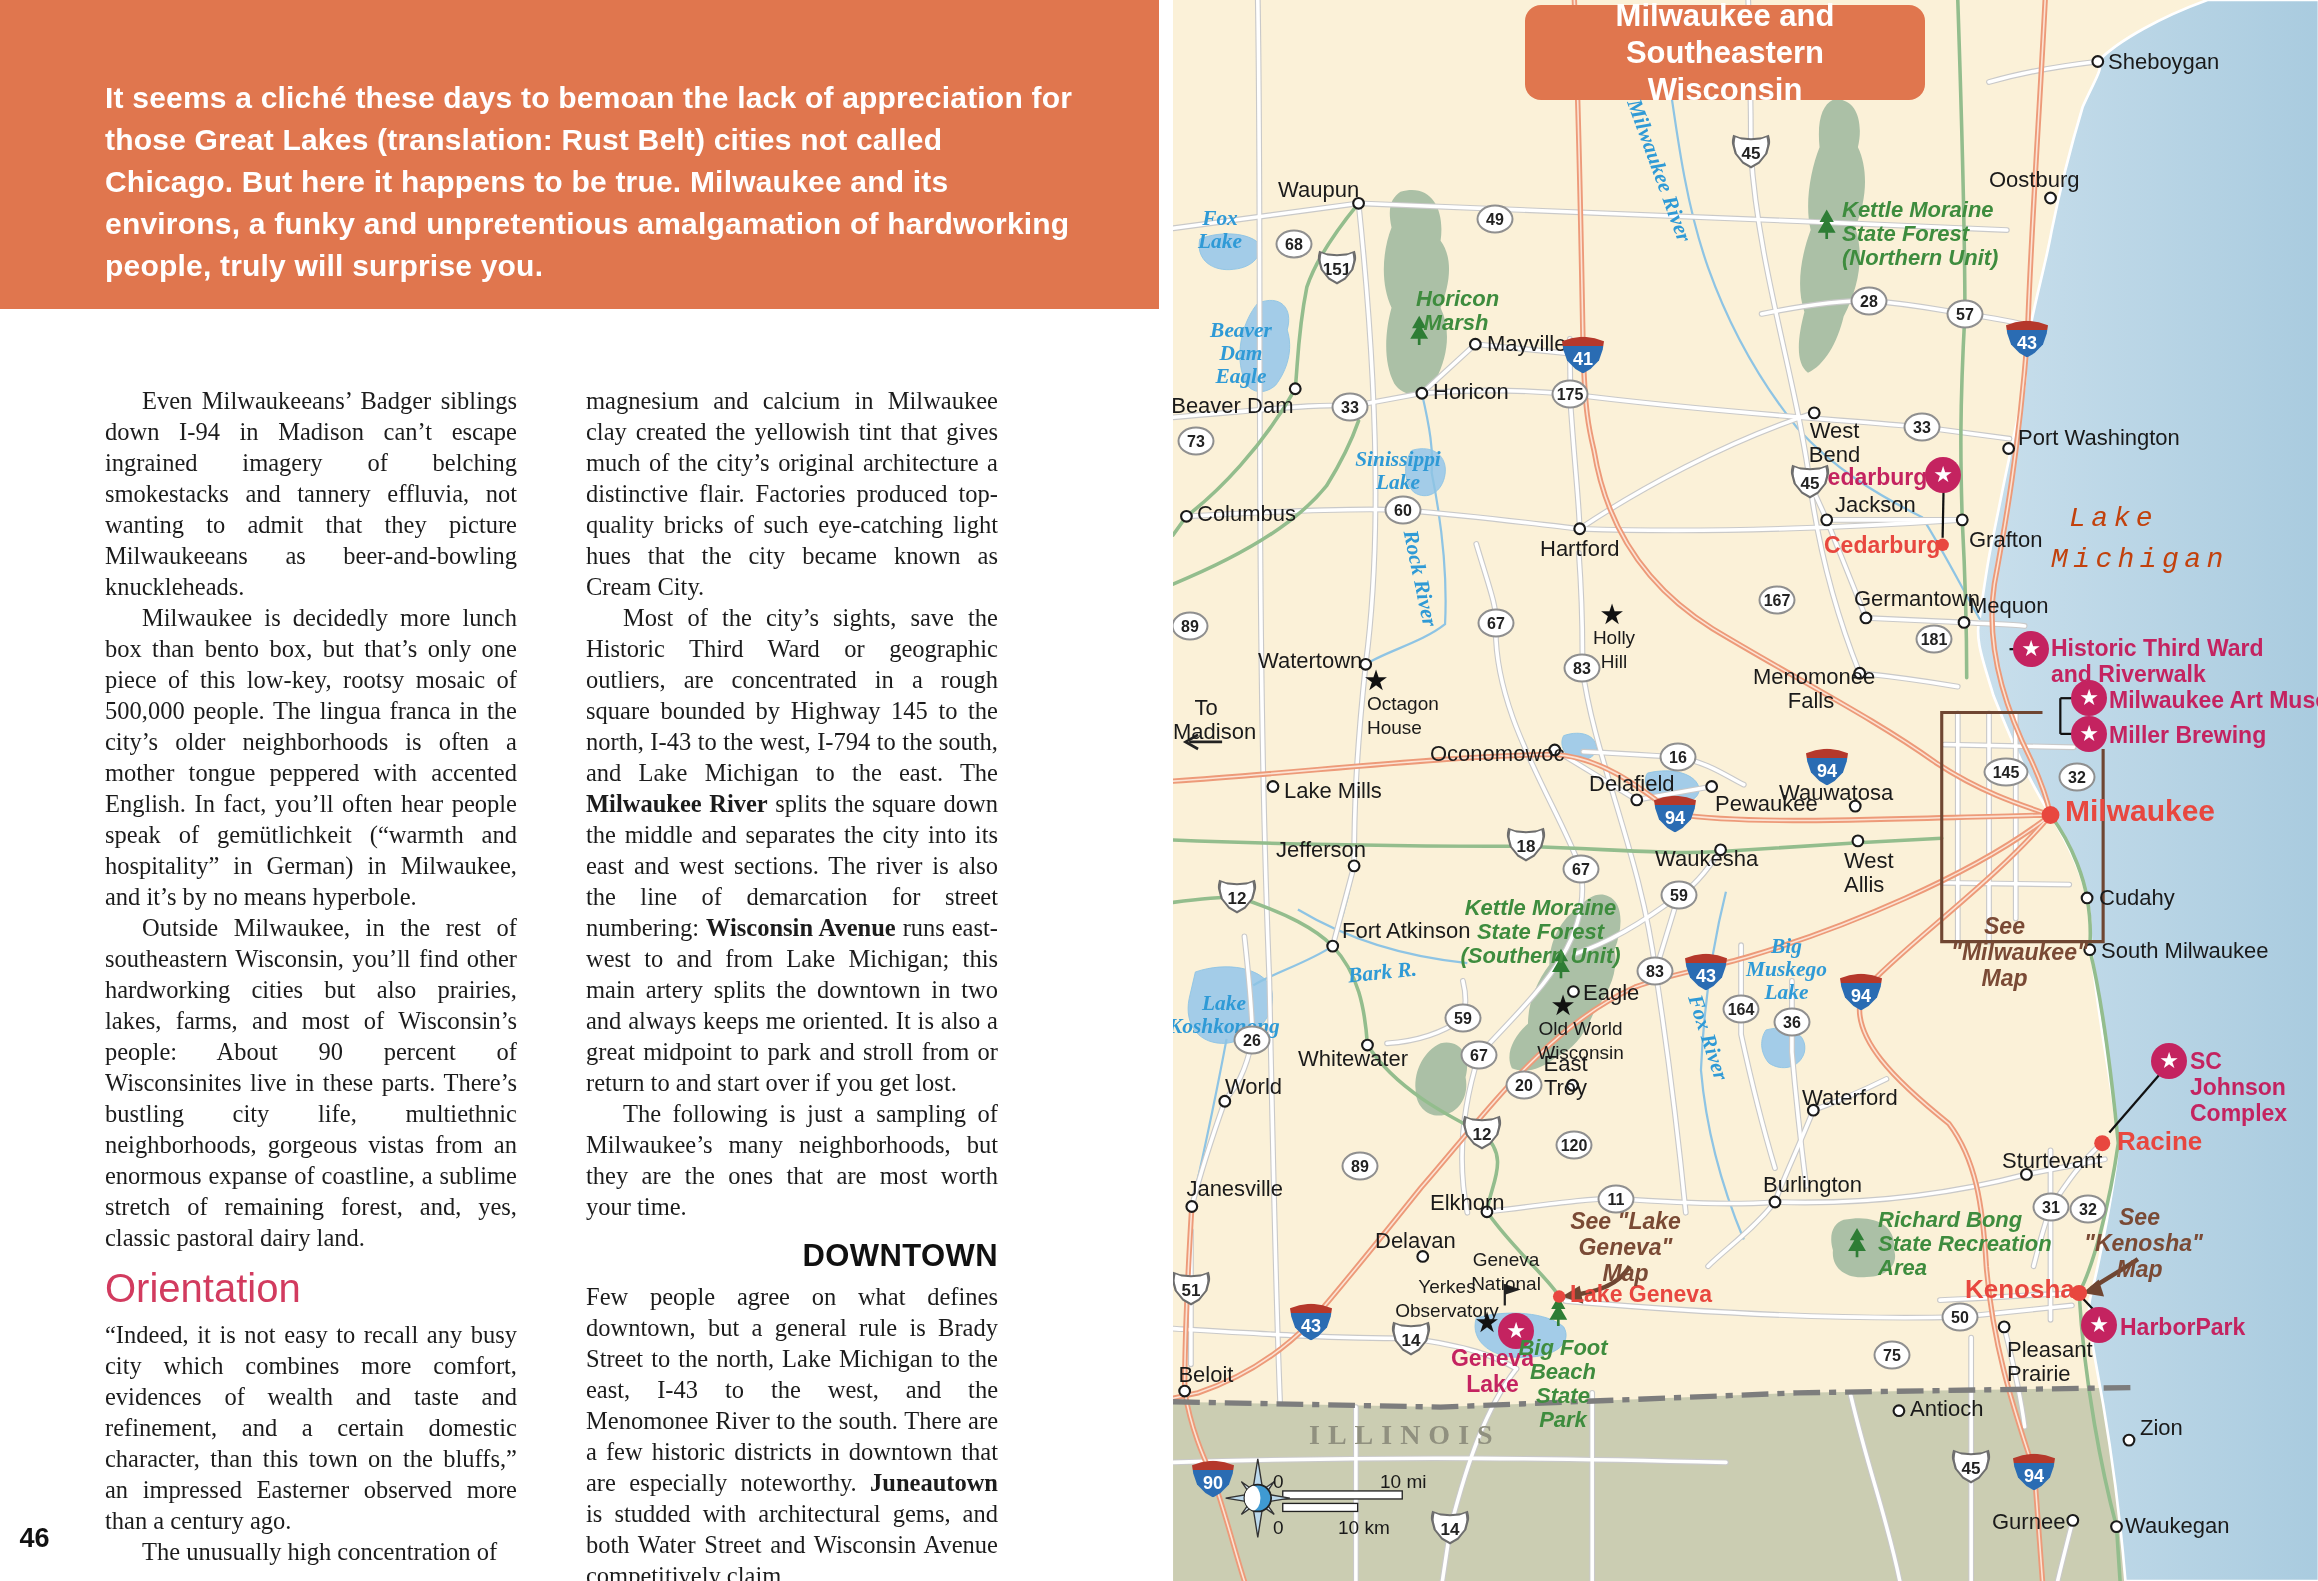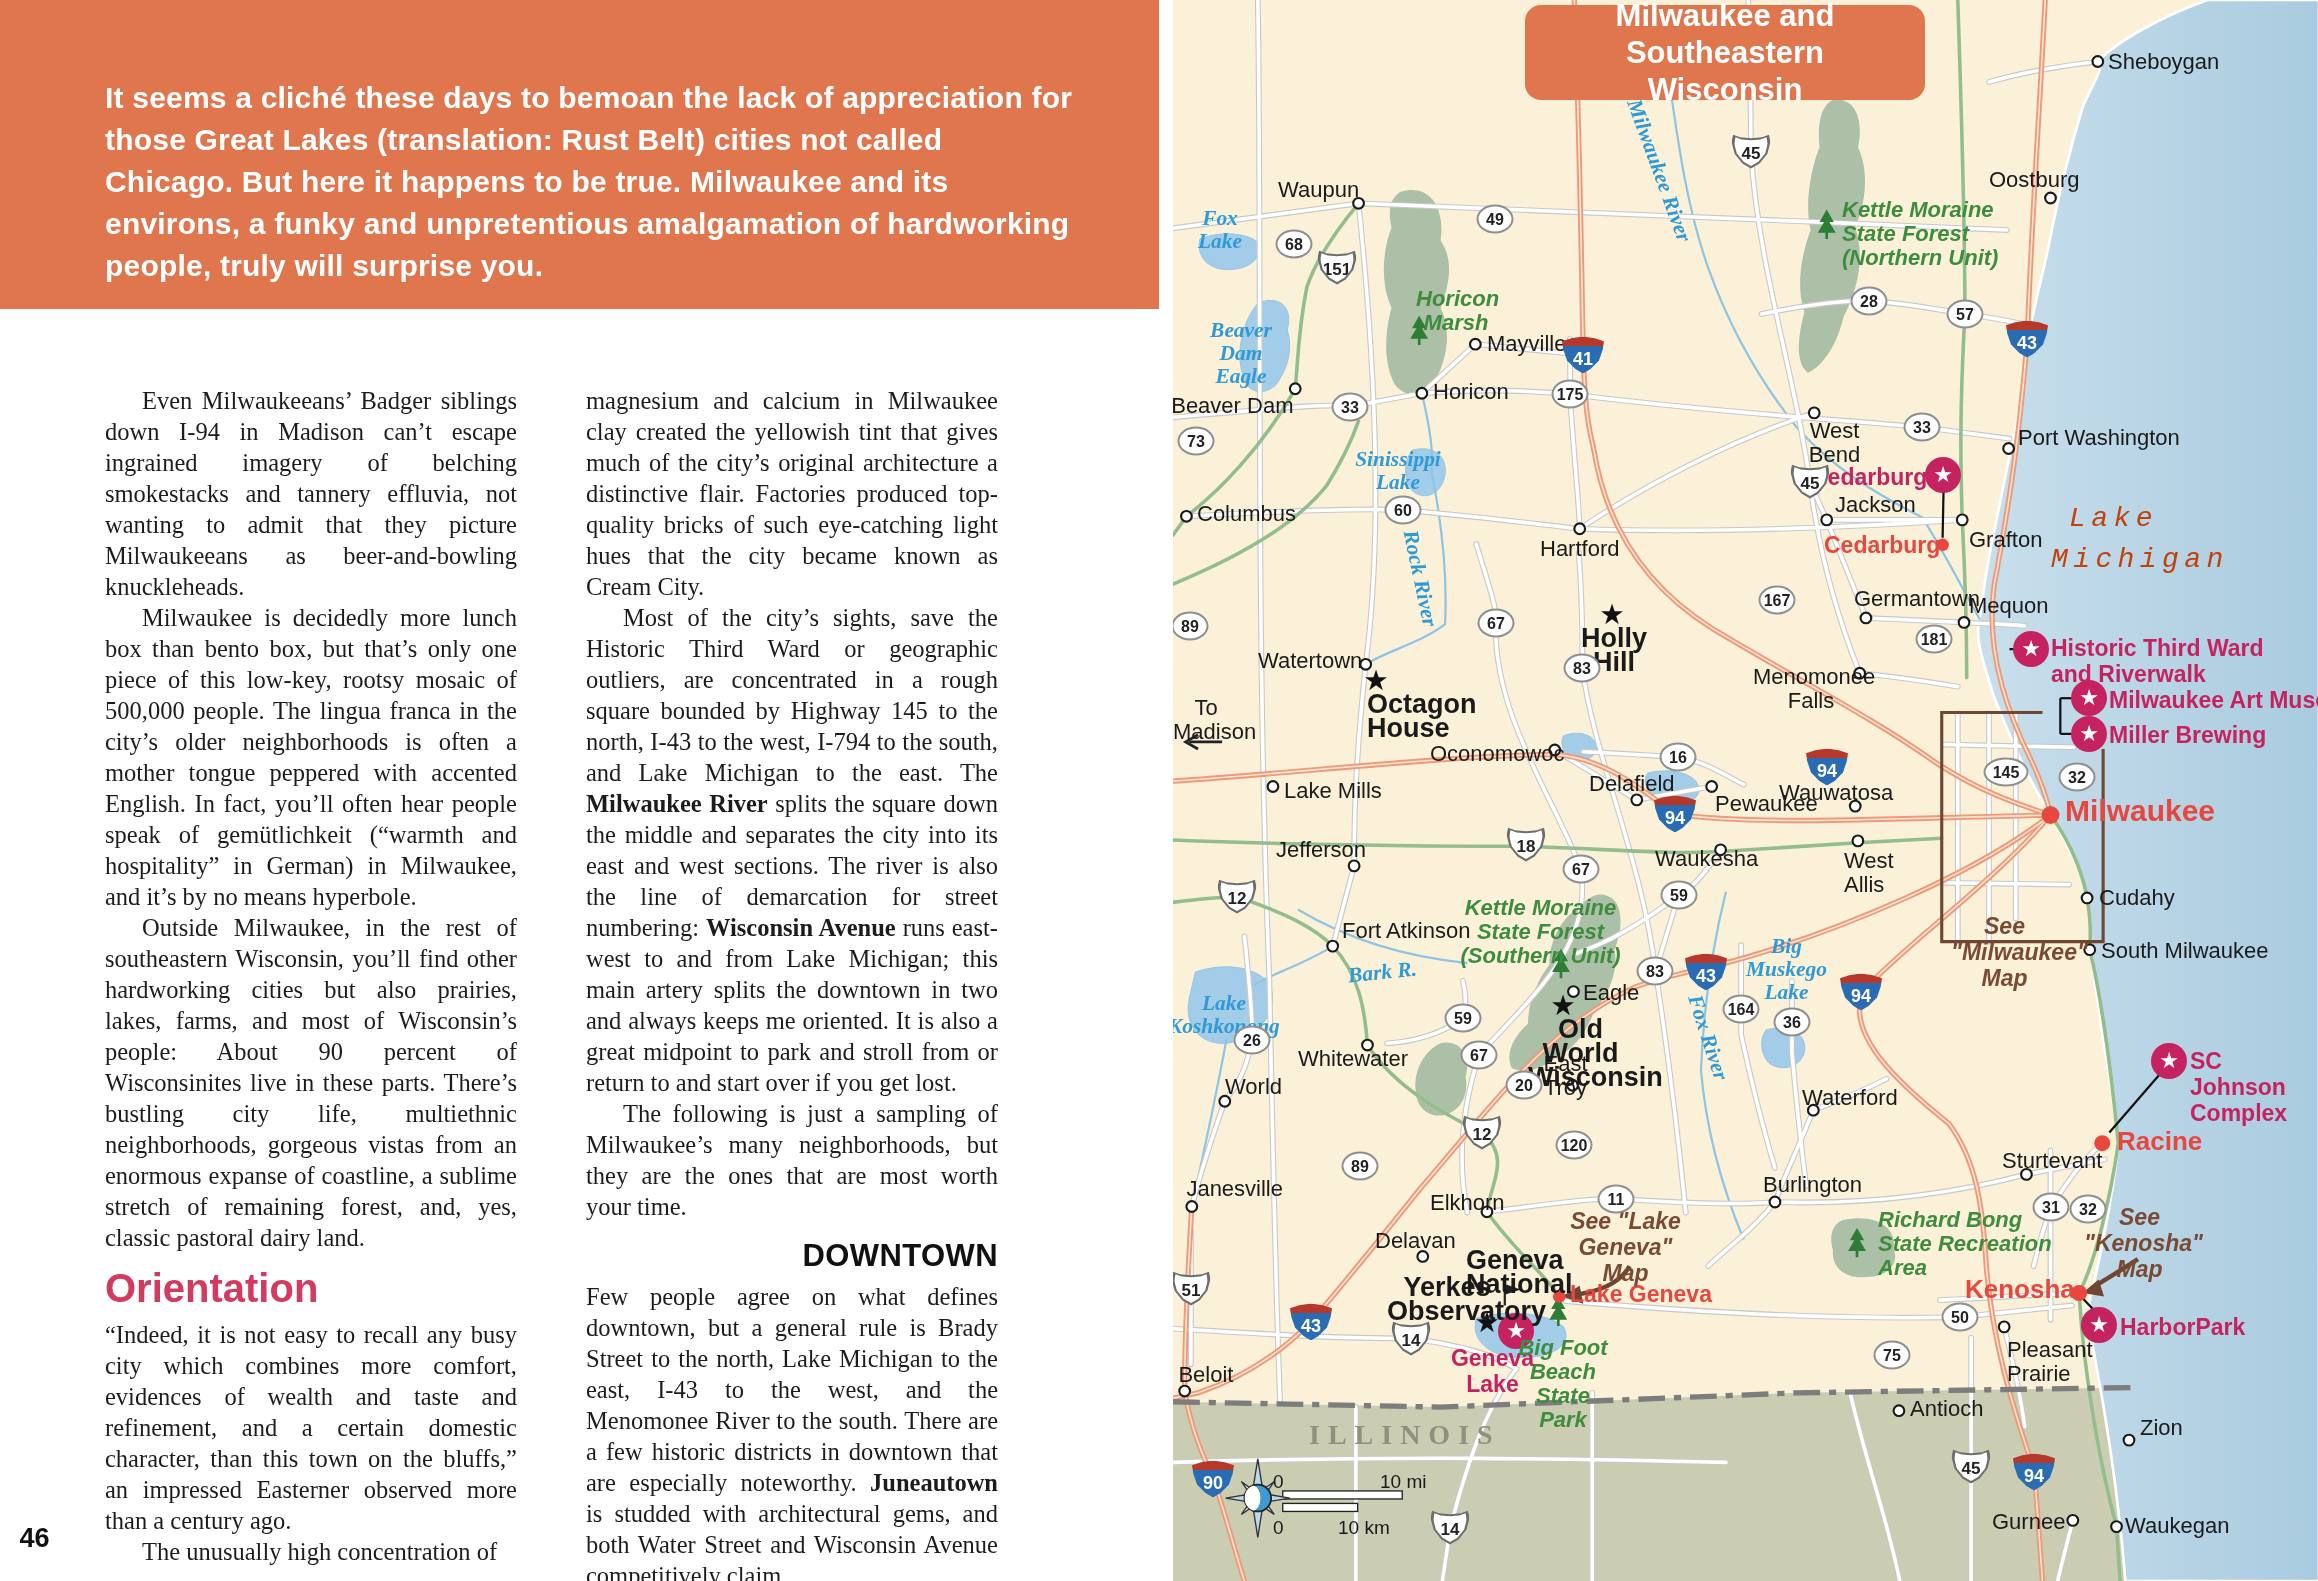--- a/index.html
+++ b/index.html
@@ -6,21 +6,21 @@
   .page{position:relative;width:2319px;height:1581px;background:#ffffff;overflow:hidden;
         font-family:"Liberation Sans",sans-serif;}
   
   .banner{position:absolute;left:0;top:0;width:1159px;height:309px;background:#e0764e;}
   .banner-text{position:absolute;left:105px;top:77px;width:968px;color:#ffffff;
                font-size:30px;line-height:42px;font-weight:bold;letter-spacing:0.2px;}
   .col{position:absolute;top:378px;width:412px;color:#1c1c1c;
        font-family:"Liberation Serif",serif;font-size:24.5px;line-height:31px;text-align:justify;margin-top:7px;}
   .col p{margin:0;}
   .col p.ind{text-indent:37px;}
-  .h-orient{font-family:"Liberation Sans",sans-serif;color:#d23b5f;font-weight:bold;
+  .h-orient{font-family:"Liberation Sans",sans-serif;color:#d23b5f;font-weight:normal;
             font-size:40px;line-height:43px;margin:14.3px 0 9px 0;text-align:left;}
   .h-down{font-family:"Liberation Sans",sans-serif;color:#111;font-weight:bold;
           font-size:31px;line-height:36px;margin:16px 0 7.1px 0;text-align:right;letter-spacing:0.4px;}
   .pageno{position:absolute;left:19.6px;top:1523px;font-weight:bold;font-size:27px;color:#111;}
   
   .map{position:absolute;left:1173px;top:0;width:1146px;height:1581px;background:#fbf1d8;overflow:hidden;}
   .map svg{position:absolute;left:0;top:0;}
   .mtitle{position:absolute;left:352px;top:4.5px;width:400px;height:95px;background:#e0764e;border-radius:16px;
           display:flex;align-items:center;justify-content:center;}
   .mtitle div{color:#fff;font-weight:bold;font-size:31px;line-height:37px;text-align:center;width:357px;}
@@ -28,21 +28,21 @@
   .ml{white-space:normal;}
   .ctr{text-align:center;}
   .rt{text-align:right;}
   .green{color:#3e8c3e;font-style:italic;font-weight:bold;font-size:22px;}
   .blue{color:#2f9ad6;font-style:italic;font-weight:bold;font-size:21.4px;line-height:23px;
         font-family:"Liberation Serif",serif;}
   .brown{color:#7a4a35;font-weight:bold;font-style:italic;font-size:23px;line-height:26px;}
   .redcity{color:#e8473f;font-weight:bold;font-size:26px;}
   .mke{font-size:30px;}
   .pink{color:#c42360;font-weight:bold;font-size:23px;line-height:26px;}
-  .bpoi{font-weight:bold;font-size:27px;line-height:24px;}
+  .bpoi{font-weight:normal;font-size:19px;line-height:24px;}
   .illinois{font-family:"Liberation Serif",serif;color:#90907f;font-weight:bold;
             letter-spacing:8px;font-size:28px;}
   .lkm{font-family:Liberation Mono, monospace;color:#c2410c;font-style:italic;font-size:28px;
        letter-spacing:5.4px;line-height:41px;}
   .rot{transform-origin:left top;}
   .poi{position:absolute;width:36px;height:36px;border-radius:50%;background:#c42360;color:#fff;
        display:flex;align-items:center;justify-content:center;font-size:22px;
        transform:translate(-50%,-50%);}
   .bstar{position:absolute;color:#111;font-size:28.5px;transform:translate(-50%,-50%);line-height:1;}
   .cc{transform:translate(-50%,-50%);}

